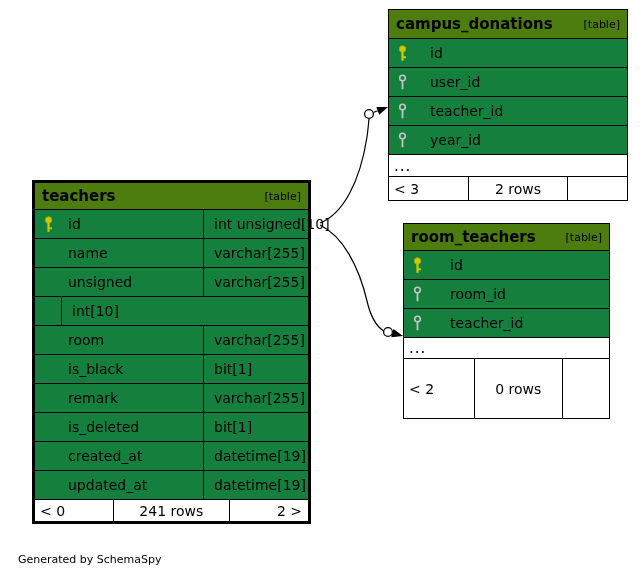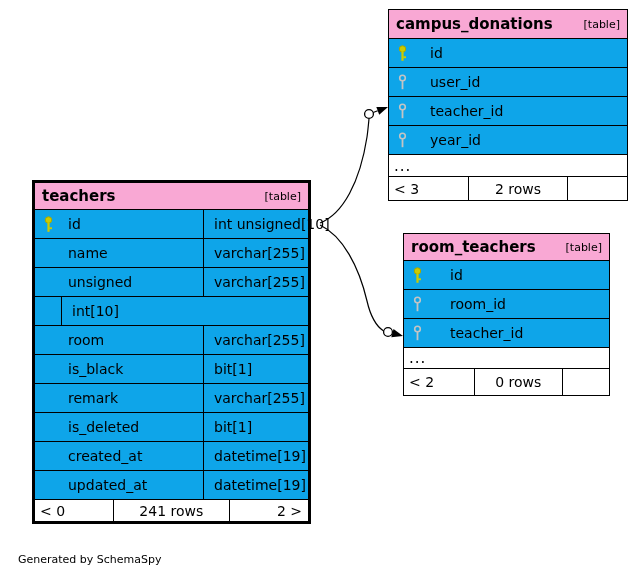--- a/index.html
+++ b/index.html
@@ -11,32 +11,32 @@
   *{box-sizing:border-box;}
   #canvas{position:absolute;left:0;top:0;width:644px;height:584px;}
 
   .table-box{
     position:absolute;background:#fff;border:1.5px solid #000;
     display:flex;flex-direction:column;font-size:14px;
   }
   .table-box.emphasis{border-width:3px;}
 
   .tb-header{
-    background:#f9a8d4;border-bottom:1px solid #000;
+    background:#4d7c0f;border-bottom:1px solid #000;
     display:flex;justify-content:space-between;align-items:center;
     padding:0 7px;flex:0 0 auto;
   }
   .t-teachers .tb-header{height:27px;}
   .t-campus  .tb-header{height:29px;}
   .t-room    .tb-header{height:27px;}
   .tb-name{font-weight:bold;font-size:15px;}
   .tb-tag{font-size:11px;}
 
   .tb-rows{display:flex;flex-direction:column;flex:0 0 auto;}
-  .col-row{display:flex;align-items:center;border-bottom:1px solid #000;height:29px;background:#0ea5e9;}
+  .col-row{display:flex;align-items:center;border-bottom:1px solid #000;height:29px;background:#15803d;}
   .key-cell{width:26px;display:flex;justify-content:center;align-items:center;flex:0 0 auto;}
   .col-name{white-space:nowrap;}
   .t-teachers .col-name{width:135px;margin-left:7px;flex:0 0 auto;}
   .t-campus  .col-name{margin-left:15px;}
   .t-room    .col-name{margin-left:20px;}
   .col-type{
     align-self:stretch;display:flex;align-items:center;flex:1;
     border-left:1px solid #000;padding-left:10px;white-space:nowrap;
   }
   .ellipsis-row{
@@ -188,21 +188,21 @@
         </div>
         <div class="ellipsis-row">...</div>
       </div>
     <div class="tb-footer">
       <span class="f-cell f-left">&lt; 3</span>
       <span class="f-cell f-center">2 rows</span>
       <span class="f-cell f-right"></span>
     </div>
   </div>
 
-  <div class="table-box t-room" style="left:403px;top:233px;width:207px;height:163px;">
+  <div class="table-box t-room" style="left:403px;top:223px;width:207px;height:196px;">
     <div class="tb-header">
       <span class="tb-name">room_teachers</span>
       <span class="tb-tag">[table]</span>
     </div>
     <div class="tb-rows">
         <div class="col-row">
           <span class="key-cell">
             <svg width="11" height="17" viewBox="0 0 11 17">
               <circle cx="5.5" cy="4" r="3.2" fill="#cccc00" stroke="#a8a800" stroke-width="1"></circle>
               <rect x="4.4" y="6.6" width="2.2" height="9.2" fill="#cccc00"></rect>

